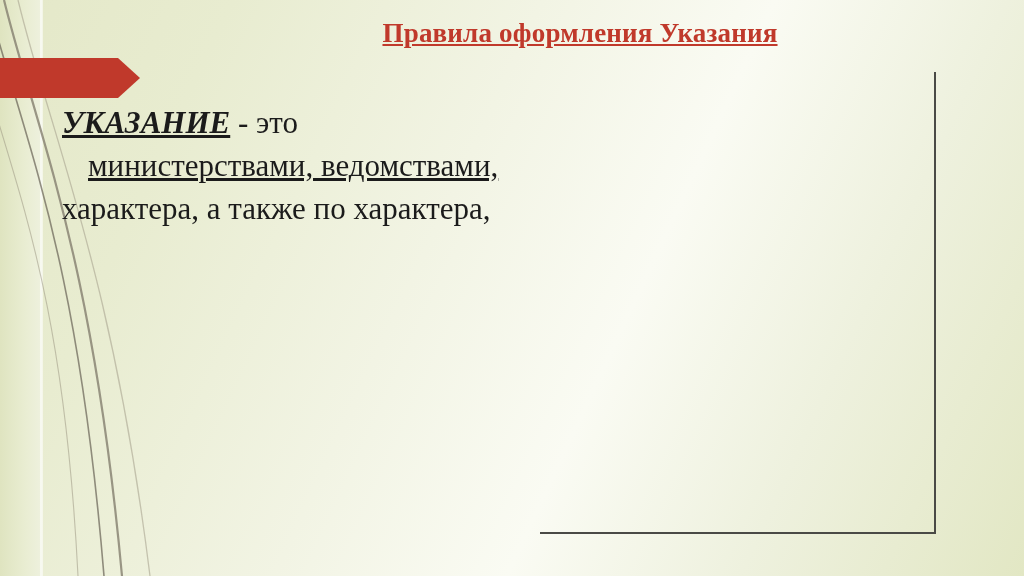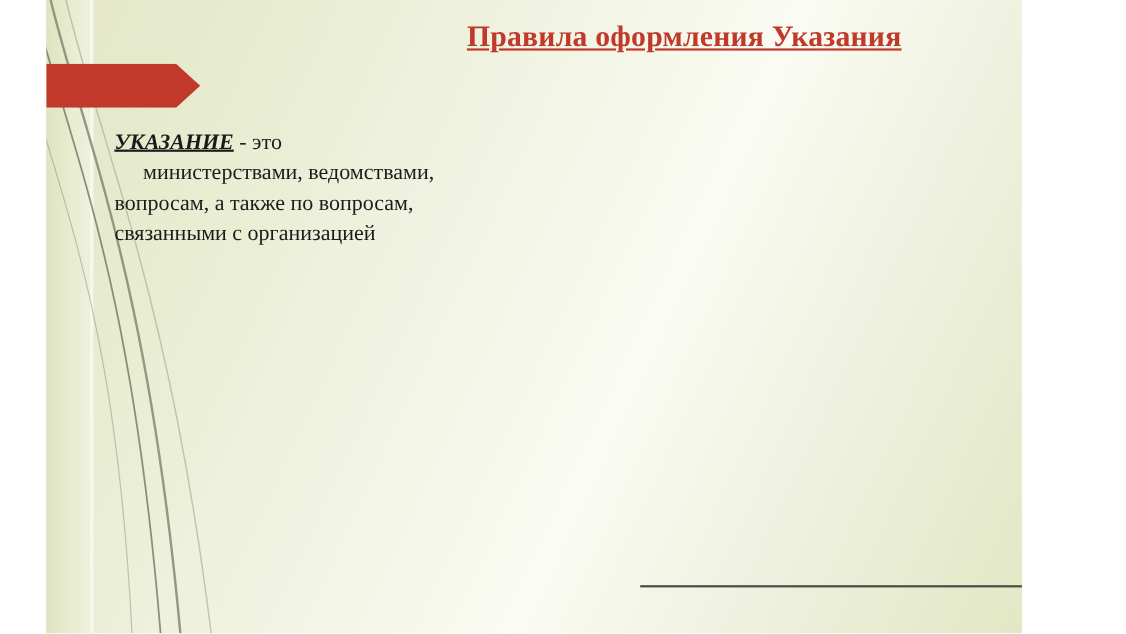--- a/index.html
+++ b/index.html
@@ -2,26 +2,25 @@
 <html><head>
 <meta charset="utf-8">
 <style>
   html, body {
     margin: 0;
     padding: 0;
     background: #ffffff;
   }
   .slide {
     position: relative;
-    width: 887px;
+    width: 1024px;
     height: 576px;
     overflow: hidden;
     font-family: "Liberation Serif", serif;
     background: linear-gradient(115deg, #e4e8c8 0%, #e8ecd0 18%, #f2f4e4 42%, #fafbf3 60%, #eef1de 78%, #e2e7c4 100%);
-    margin-left: 42px;
   }
   
   .left-band {
     position: absolute;
     left: 0;
     top: 0;
     width: 42px;
     height: 576px;
     background: linear-gradient(90deg, #dfe4c0 0%, #e9edd2 60%, #eef1de 100%);
   }
@@ -78,35 +77,35 @@
     left: 540px;
     top: 532px;
     width: 396px;
     height: 2px;
     background: #4a4a46;
   }
   
   .body-text {
     position: absolute;
     left: 62px;
-    top: 116px;
+    top: 101px;
     width: 560px;
-    font-size: 20px;
+    font-size: 31px;
     line-height: 1.39;
     color: #1b1b1b;
   }
   .body-text .line {
     white-space: pre;
   }
   .kw {
     font-weight: bold;
     font-style: italic;
     text-decoration: underline;
   }
-  .indent1 { padding-left: 26px; }
+  .indent1 { padding-left: 26px; text-decoration: underline; }
   .indent2 { padding-left: 12px; }
 </style>
 </head>
 <body>
 
 <div class="slide">
 
   <div class="left-band"></div>
   <div class="left-band-edge"></div>
 
@@ -126,17 +125,16 @@
   </div>
 
   <div class="title">Правила оформления Указания</div>
 
   <div class="frame-v"></div>
   <div class="frame-h"></div>
 
   <div class="body-text">
     <div class="line"><span class="kw">УКАЗАНИЕ</span><span> - это</span></div>
     <div class="line indent1">министерствами, ведомствами,</div>
-    <div class="line">вопросам, а также по вопросам,</div>
-    <div class="line">связанными с организацией</div>
+    <div class="line">характера, а также по характера,</div>
   </div>
 
 </div>
 
 </body></html>

